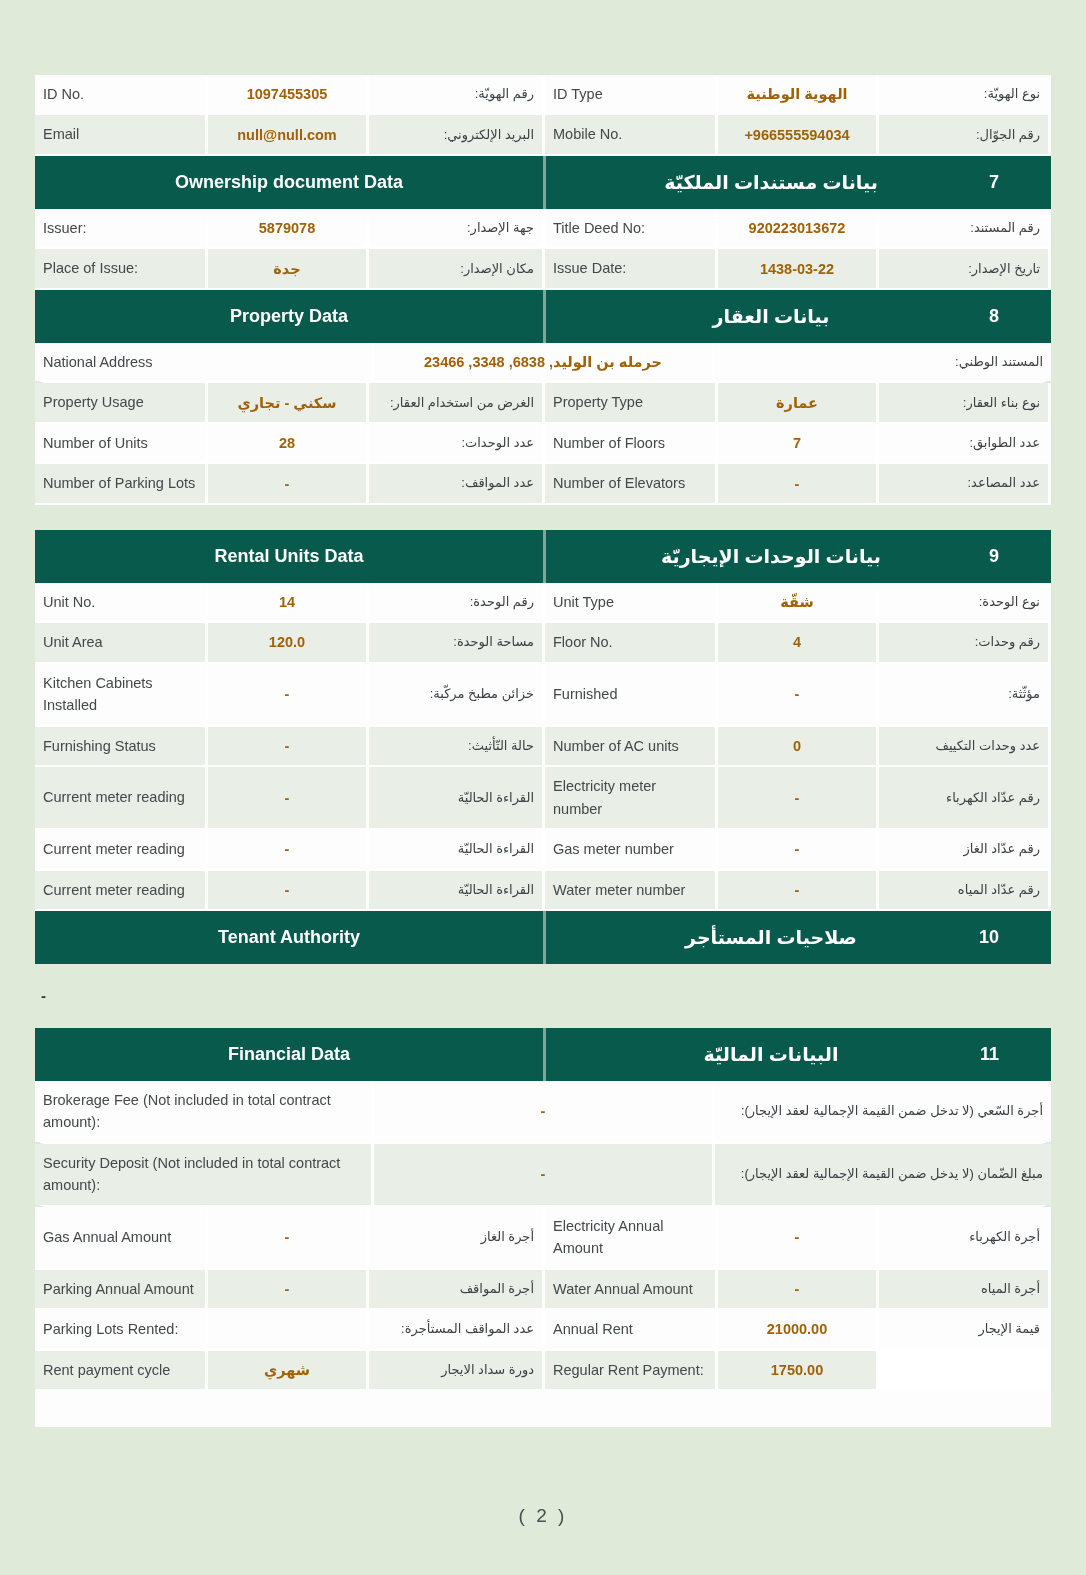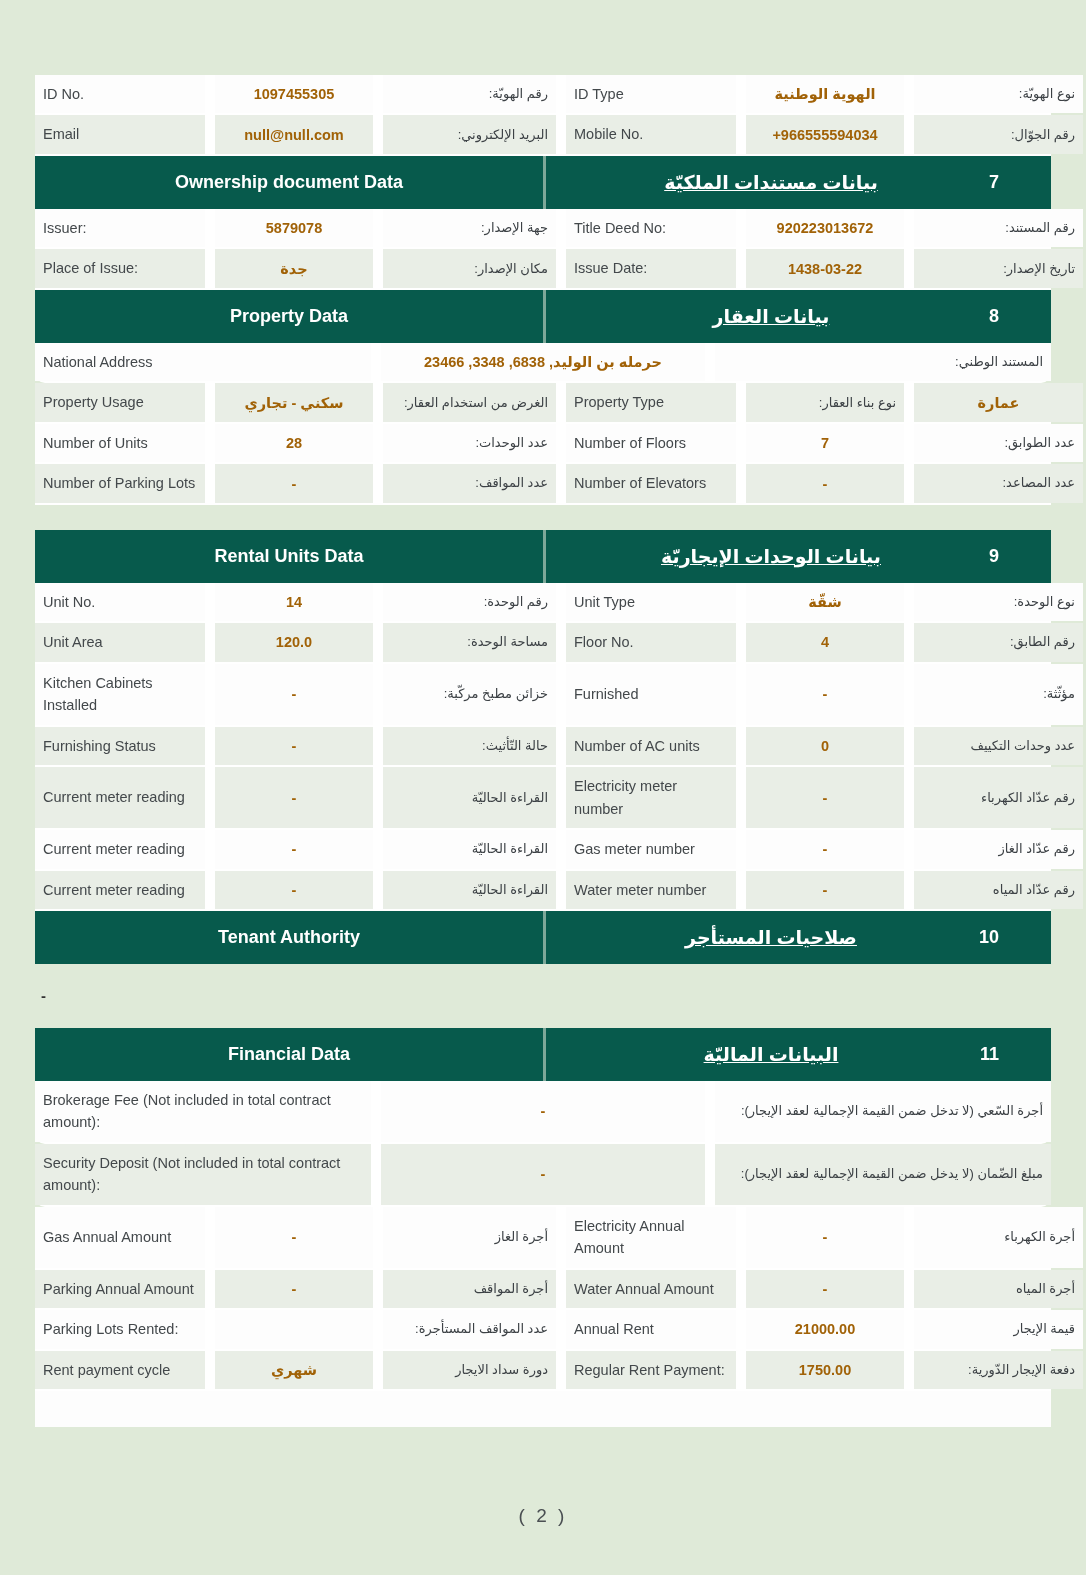--- a/index.html
+++ b/index.html
@@ -22,30 +22,29 @@
   }
   .sec-half{
     width:50%;display:flex;align-items:center;justify-content:center;
   }
   .sec-half.en{font-size:18px;font-weight:bold;border-radius:7px;}
   .sec-half.ar{
     position:relative;font-size:19px;font-weight:bold;
     border-left:3px solid rgba(223,234,216,.55);
     padding-right:55px;box-sizing:border-box;
     direction:rtl;
-    text-decoration:underline;
   }
   .sec-num{
     position:absolute;left:auto;right:52px;top:50%;transform:translateY(-50%);
     font-size:18px;font-weight:bold;direction:ltr;
   }
   .sec-half.ar .title{margin:0 auto;}
   
   .row{
-    display:grid;align-items:center;column-gap:10px;background:#ffffff;
+    display:grid;align-items:center;column-gap:3px;background:#ffffff;
     border-bottom:2px solid #ffffff;box-sizing:border-box;
   }
   .row.split{grid-template-columns:170px 158px 173px 170px 158px 169px;}
   .row.full{grid-template-columns:336px 1fr 336px;border-radius:10px;}
   .row .cell{
     align-self:stretch;display:flex;align-items:center;box-sizing:border-box;
     padding:8px 8px;min-height:38px;
   }
   .row.white .cell{background:#fdfdfd;}
   .row.shaded .cell{background:#e9eee6;}
@@ -120,22 +119,22 @@
       <div class="row full white">
     <div class="cell lab-en c1">National Address</div>
     <div class="cell val c2" dir="rtl">حرمله بن الوليد, 6838, 3348, 23466</div>
     <div class="cell lab-ar c3">المستند الوطني:</div>
   </div>
       <div class="row split shaded">
     <div class="cell lab-en c1">Property Usage</div>
     <div class="cell val c2">سكني - تجاري</div>
     <div class="cell lab-ar c3">الغرض من استخدام العقار:</div>
     <div class="cell lab-en c4">Property Type</div>
+    <div class="cell val c5">عمارة</div>
     <div class="cell lab-ar c6">نوع بناء العقار:</div>
-    <div class="cell val c5">عمارة</div>
   </div>
       <div class="row split white">
     <div class="cell lab-en c1">Number of Units</div>
     <div class="cell val c2">28</div>
     <div class="cell lab-ar c3">عدد الوحدات:</div>
     <div class="cell lab-en c4">Number of Floors</div>
     <div class="cell val c5">7</div>
     <div class="cell lab-ar c6">عدد الطوابق:</div>
   </div>
       <div class="row split shaded">
@@ -161,21 +160,21 @@
     <div class="cell lab-en c4">Unit Type</div>
     <div class="cell val c5">شقّة</div>
     <div class="cell lab-ar c6">نوع الوحدة:</div>
   </div>
       <div class="row split shaded">
     <div class="cell lab-en c1">Unit Area</div>
     <div class="cell val c2">120.0</div>
     <div class="cell lab-ar c3">مساحة الوحدة:</div>
     <div class="cell lab-en c4">Floor No.</div>
     <div class="cell val c5">4</div>
-    <div class="cell lab-ar c6">رقم الطابق:</div>
+    <div class="cell lab-ar c6">رقم وحدات:</div>
   </div>
       <div class="row split white">
     <div class="cell lab-en c1">Kitchen Cabinets Installed</div>
     <div class="cell val c2">-</div>
     <div class="cell lab-ar c3">خزائن مطبخ مركّبة:</div>
     <div class="cell lab-en c4">Furnished</div>
     <div class="cell val c5">-</div>
     <div class="cell lab-ar c6">مؤثّثة:</div>
   </div>
       <div class="row split shaded">
@@ -258,18 +257,17 @@
     <div class="cell lab-en c4">Annual Rent</div>
     <div class="cell val c5">21000.00</div>
     <div class="cell lab-ar c6">قيمة الإيجار</div>
   </div>
       <div class="row split shaded">
     <div class="cell lab-en c1">Rent payment cycle</div>
     <div class="cell val c2">شهري</div>
     <div class="cell lab-ar c3">دورة سداد الايجار</div>
     <div class="cell lab-en c4">Regular Rent Payment:</div>
     <div class="cell val c5">1750.00</div>
-    <div class="cell lab-ar c6">دفعة الإيجار الدّورية:</div>
   </div>
       <div class="spacer-white"></div>
     </div>
   <div class="page-number">( 2 )</div>
 </div>
 
 </body></html>

